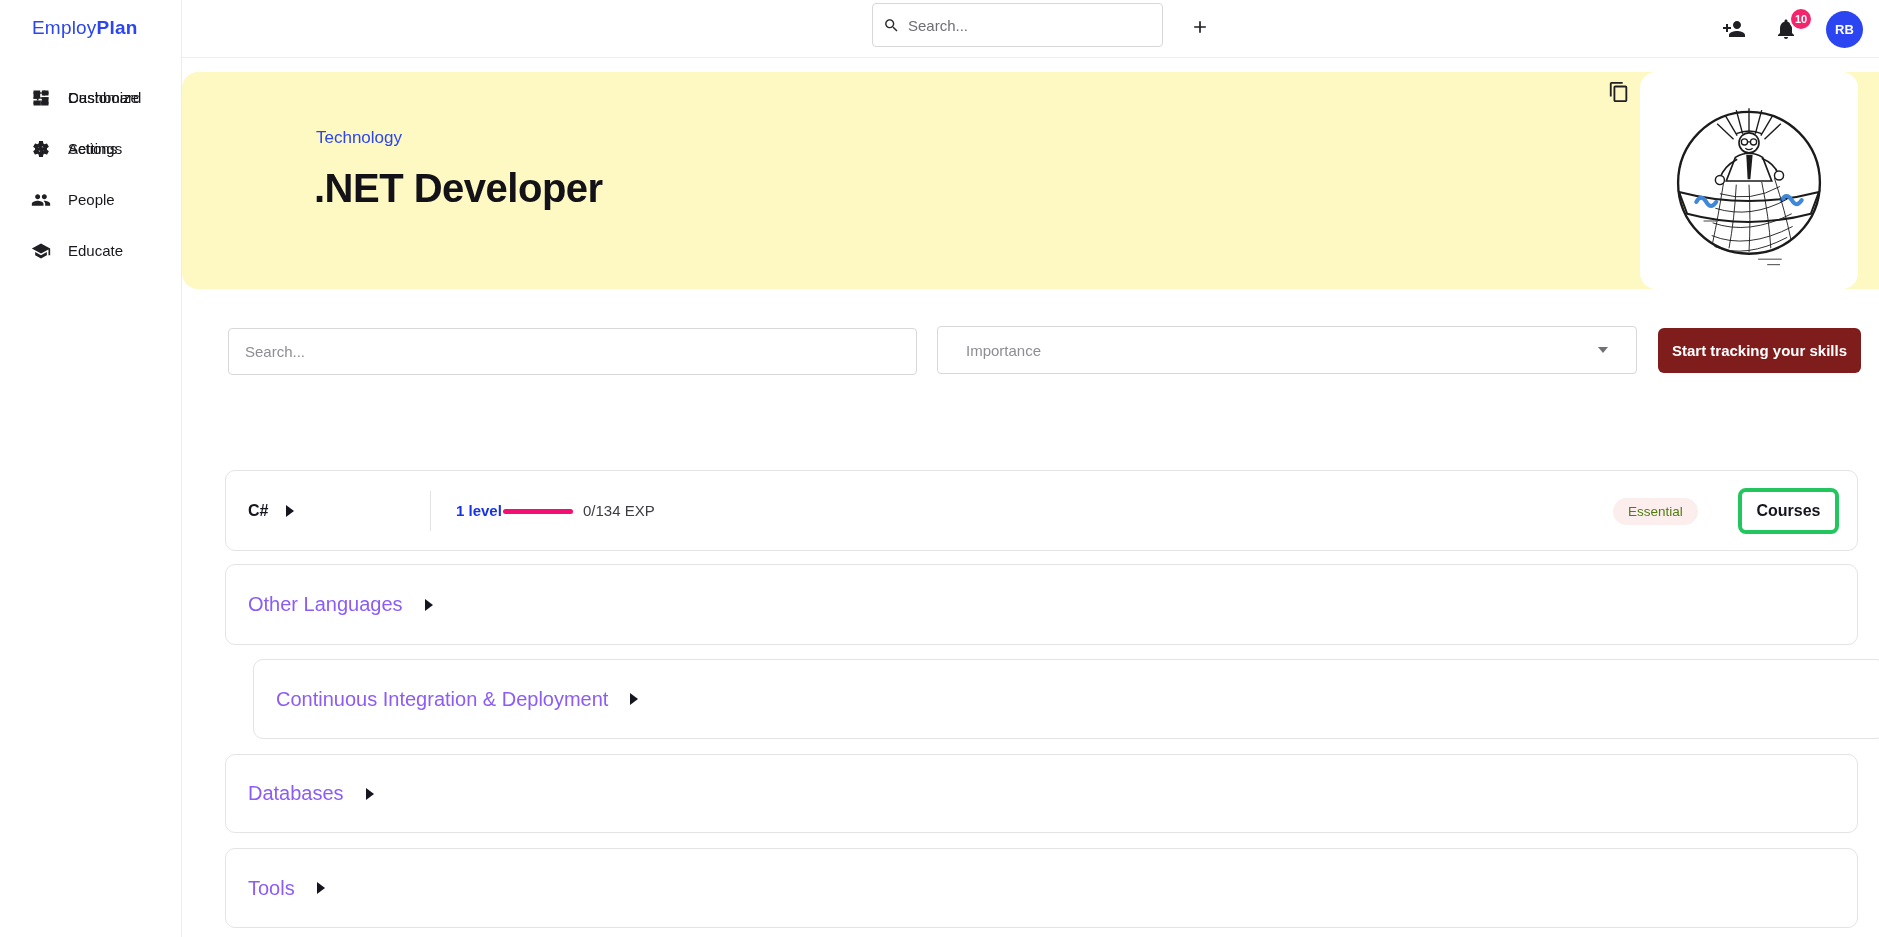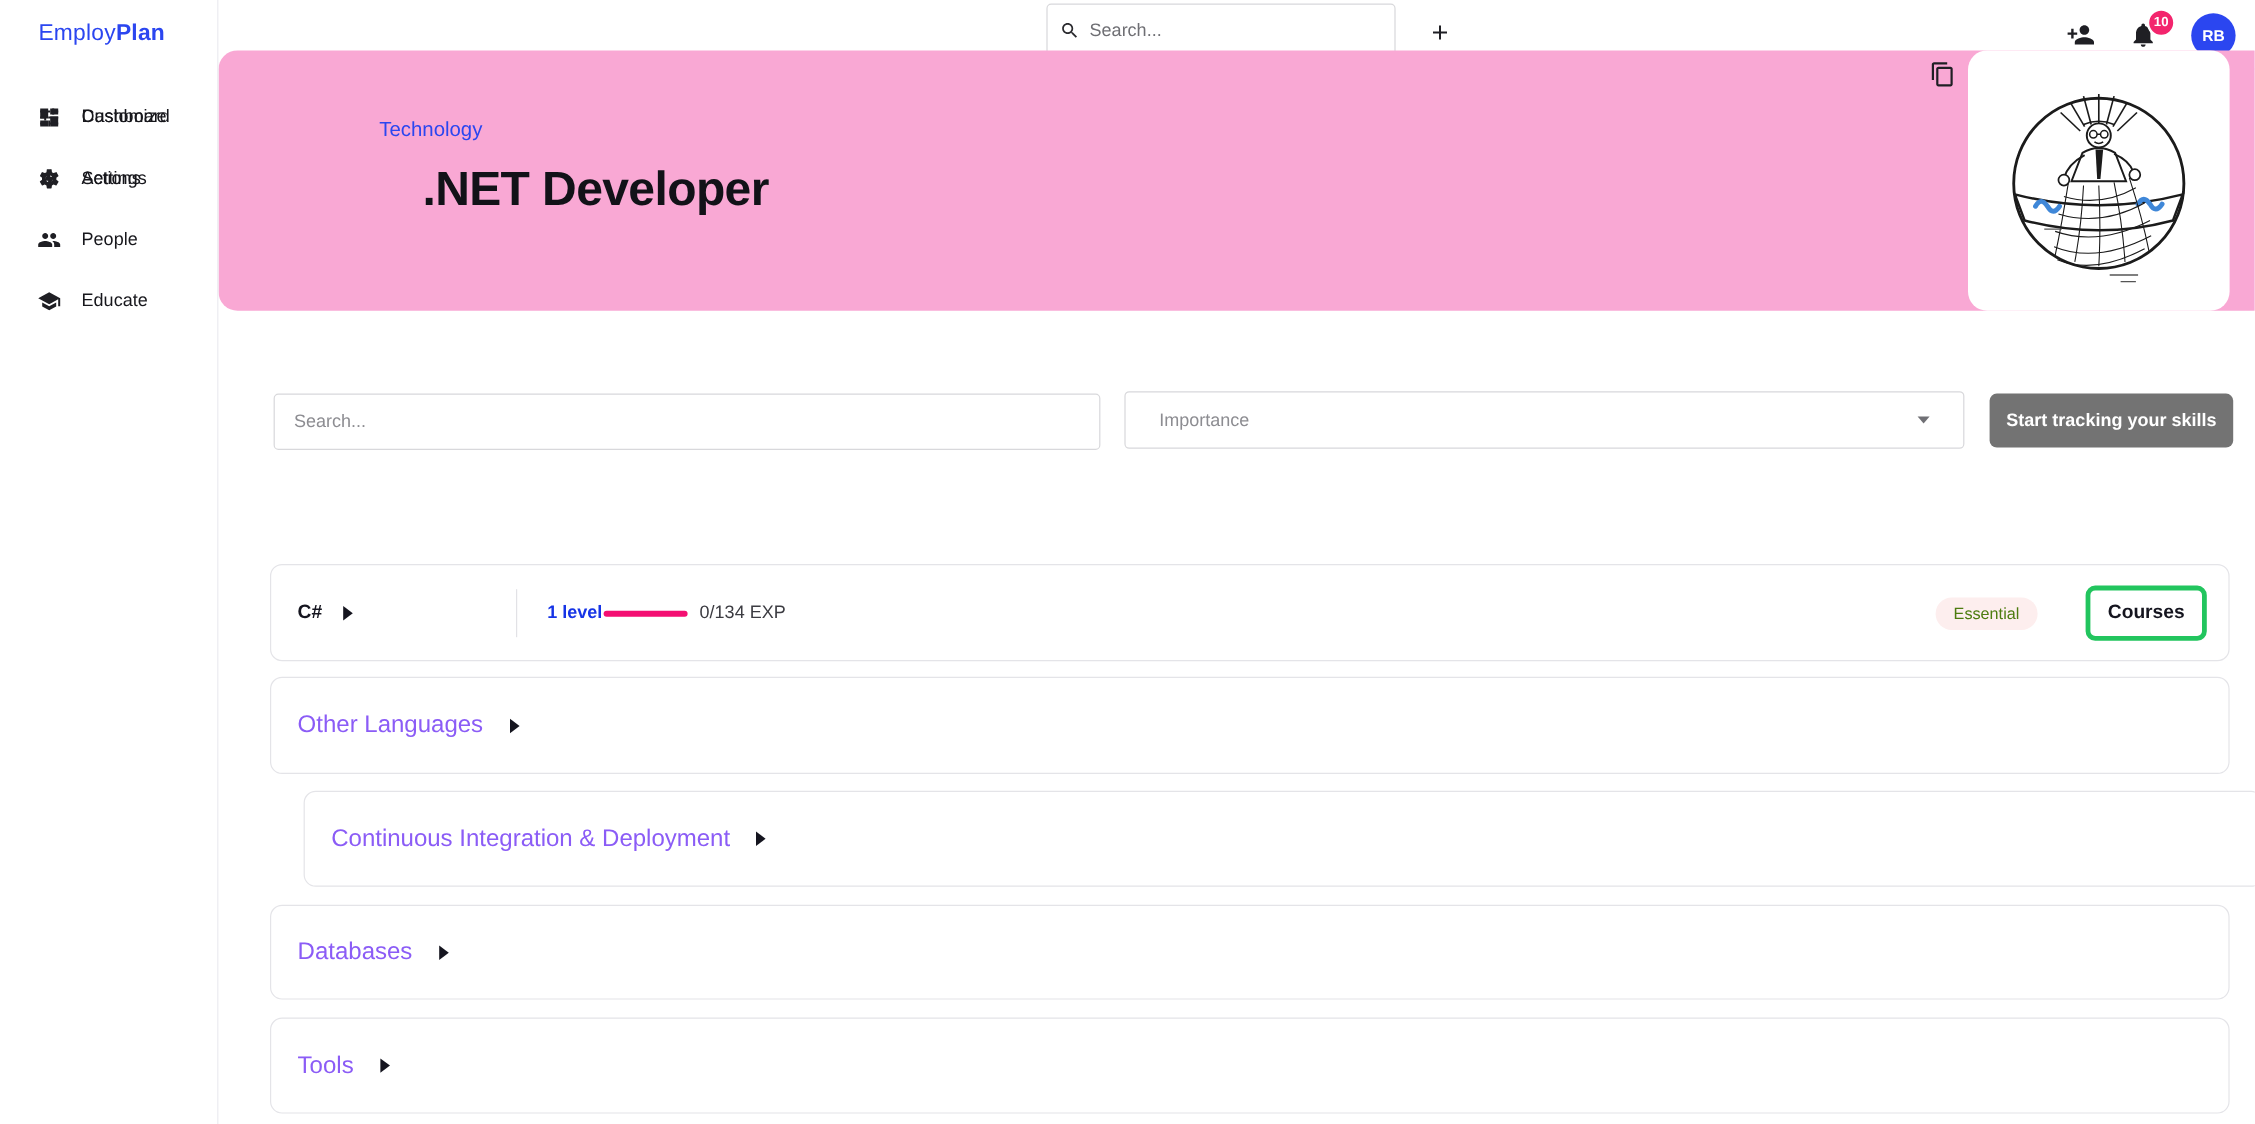--- a/index.html
+++ b/index.html
@@ -41,47 +41,47 @@
   .tb-iconbtn .ic { width:24px; height:24px; }
   .badge { position:absolute; top:-9px; right:-13px; min-width:24px; height:24px;
            background:#f3256d; color:#fff; border-radius:12px; font-size:11px;
            font-weight:700; display:flex; align-items:center; justify-content:center;
            border:2px solid #fff; }
   .avatar { width:37px; height:37px; border-radius:50%; background:#2b46f0; color:#fff;
             font-size:13px; font-weight:700; display:flex; align-items:center;
             justify-content:center; cursor:pointer; border:none; }
 
   
-  .banner { position:absolute; left:182px; top:42px; width:1697px; height:217px;
-            background:#f9a8d4; border-radius:16px 0 0 16px; }
+  .banner { position:absolute; left:182px; top:72px; width:1697px; height:217px;
+            background:#fef9c3; border-radius:16px 0 0 16px; }
   .banner-cat { position:absolute; left:134px; top:56px; font-size:17px; color:#2b46f0;
                 font-weight:500; }
   .banner-title { position:absolute; left:132px; top:94px; font-size:40px;
-                  font-weight:800; color:#121218; letter-spacing:-.5px;margin-left:38px; }
+                  font-weight:800; color:#121218; letter-spacing:-.5px; }
   .copy-btn { position:absolute; left:1426px; top:5px; width:30px; height:30px;
               background:none; border:none; cursor:pointer; }
   .copy-btn .ic { width:22px; height:22px; }
   .illus-panel { position:absolute; left:1458px; top:0; width:218px; height:217px;
                  background:#fff; border-radius:16px; display:flex; align-items:center;
                  justify-content:center; }
 
   
   .flt-search { position:absolute; left:228px; top:328px; width:689px; height:47px;
                 border:1px solid #d8d8db; border-radius:4px; padding:0 16px;
                 font-size:15px; color:#333; outline:none;
                 font-family:"Liberation Sans",sans-serif; }
   .flt-search::placeholder { color:#8d8d92; }
   .flt-select { position:absolute; left:937px; top:326px; width:700px; height:48px;
                 border:1px solid #d8d8db; border-radius:4px; background:#fff;
                 display:flex; align-items:center; padding:0 28px; cursor:pointer; }
   .flt-select .sel-label { font-size:15px; color:#8d8d92; flex:1; }
   .flt-select .caret { width:0; height:0; border-left:5px solid transparent;
                 border-right:5px solid transparent; border-top:6px solid #707075; }
   .track-btn { position:absolute; left:1658px; top:328px; width:203px; height:45px;
-               background:#737373; color:#fff; border:none; border-radius:6px;
+               background:#7f1d1d; color:#fff; border:none; border-radius:6px;
                font-size:15px; font-weight:700; cursor:pointer;
                font-family:"Liberation Sans",sans-serif; }
 
   
   .card { position:absolute; left:225px; width:1633px; background:#fff;
           border:1px solid #e4e4e8; border-radius:10px; }
   .card-row { display:flex; align-items:center; height:100%; padding:0 22px; }
   .skill-name { font-size:16px; font-weight:700; color:#15151f; }
   .sec-title { font-size:20px; font-weight:400; color:#8b5cf6; }
   .tri { width:0; height:0; border-top:6px solid transparent; border-bottom:6px solid transparent;

